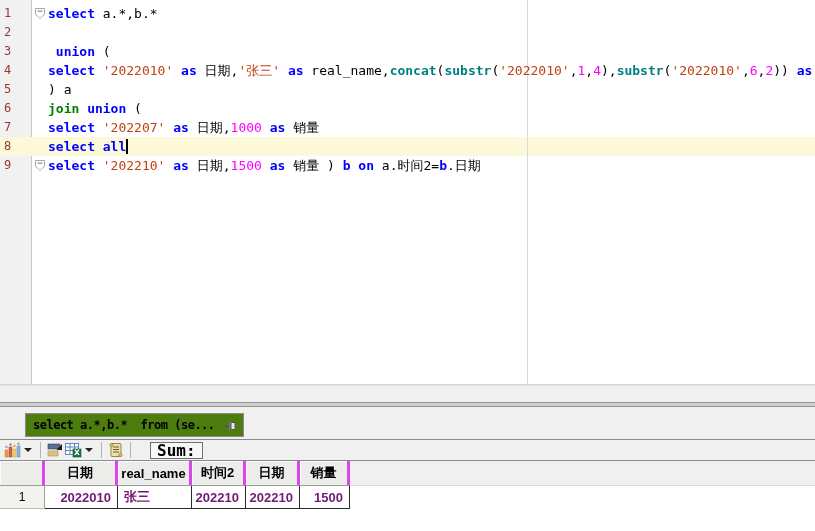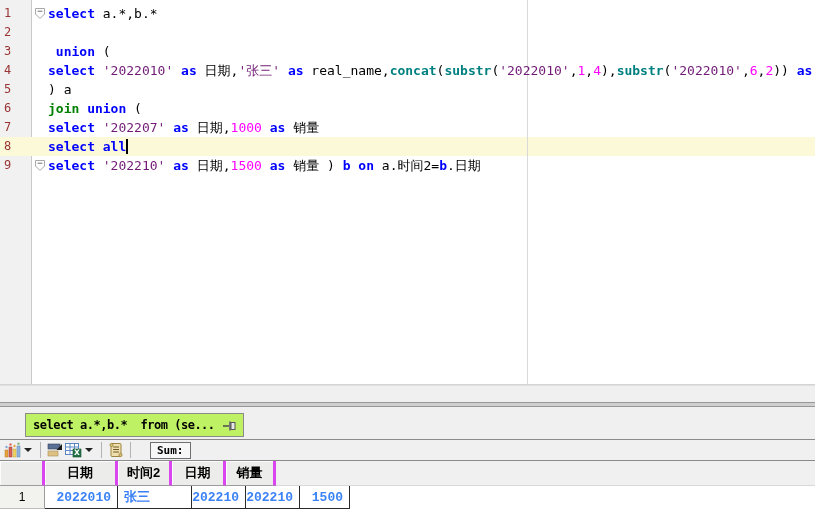--- a/index.html
+++ b/index.html
@@ -14,60 +14,60 @@
   .code-lines { position:relative; padding-top:4px; }
   .code-line { display:flex; height:19px; line-height:19px; font-size:13px; white-space:pre; }
   .code-line.current { background:#fbf9d7; }
   .gutter { width:32px; flex:none; padding-left:4px; font-size:12px; color:#9a3434; }
   .foldcol { width:16px; flex:none; position:relative; }
   .foldcol svg { position:absolute; left:2px; top:3px; }
   .codetext { flex:1; position:relative; z-index:2; color:#000; }
   .tk-k { color:#0000ff; font-weight:bold; }
   .tk-g { color:#008000; font-weight:bold; }
   .tk-f { color:#008080; font-weight:bold; }
-  .tk-s { color:#701a75; }
+  .tk-s { color:#c2410c; }
   .tk-n { color:#ff00ff; }
   .tk-p { color:#000000; }
   .caret { display:inline-block; width:0; height:15px; border-left:2px solid #000; vertical-align:-3px; }
 
   
   .scroll-strip { height:17px; background:#f0f0f0; border-top:1px solid #e0e0e0; }
   .splitter { height:5px; background:#cfcfcf; border-top:1px solid #979797; border-bottom:1px solid #979797; }
 
   
   .tab-bar { height:33px; background:#f0f0f0; border-bottom:1px solid #8a8a8a; display:flex; align-items:flex-end; }
   .result-tab { margin-left:25px; margin-bottom:2px; height:24px; display:flex; align-items:center; gap:7px;
-                padding:0 7px; background:#bef264; border:1px solid #8a8a8a; }
+                padding:0 7px; background:#4d7c0f; border:1px solid #8a8a8a; }
   .result-tab .tab-label { font-size:12px; font-weight:bold; letter-spacing:-0.5px; white-space:pre; color:#000; }
 
   
   .results-toolbar { height:21px; background:#f0f0f0; border-bottom:1px solid #8a8a8a;
                      display:flex; align-items:center; padding-left:3px; }
   .tb-icon { width:18px; height:16px; display:flex; align-items:center; justify-content:center; }
   .tb-caret { width:10px; height:16px; display:flex; align-items:center; justify-content:center; margin:0 2px; }
   .tb-caret i { width:0; height:0; border-left:4px solid transparent; border-right:4px solid transparent; border-top:4px solid #222; }
   .tb-sep { width:1px; height:16px; background:#b3b3b3; margin:0 5px; }
   .record-info { margin-left:8px; font-size:11.5px; font-weight:bold; white-space:pre; color:#000; }
   .sum-box { margin-left:14px; border:1px solid #6f6f6f; background:#f7f7f7; padding:0 6px;
-             height:17px; line-height:15px; font-size:11px; font-weight:bold; color:#000; }
+             height:17px; line-height:15px; font-size:16px; font-weight:bold; color:#000; }
 
   
   .grid { font-family:"Liberation Sans","DejaVu Sans",sans-serif; }
   .grid-header { display:flex; height:25px; }
   .gh-cell { background:#ececea; border-right:3px solid #d946ef; border-bottom:1px solid #9c9c9c;
              box-shadow:inset 1px 1px 0 rgba(255,255,255,.85);
              display:flex; align-items:center; justify-content:center;
              font-size:13px; font-weight:bold; color:#000; }
   .gh-rownum { width:45px; flex:none; }
   .gh-fill { flex:1; background:#f0f0f0; border-bottom:1px solid #d9d9d9; }
   .grid-row { display:flex; height:23px; }
   .gd-rownum { width:45px; flex:none; background:#f2f2ee; border-right:1px solid #9c9c9c; border-bottom:1px solid #bdbdbd;
                display:flex; align-items:center; justify-content:center; font-size:12px; color:#000; }
   .gd-cell { background:#fff; border-right:1px solid #2a2a2a; border-bottom:1px solid #2a2a2a;
-             display:flex; align-items:center; font-size:13px; font-weight:bold; color:#3b82f6; padding:0 6px;font-family:Liberation Mono, monospace; }
+             display:flex; align-items:center; font-size:13px; font-weight:bold; color:#701a75; padding:0 6px; }
   .gd-fill { flex:1; background:#fff; }
   .bottom-fill { background:#fff; height:21px; }
 </style>
 </head>
 <body>
 
 <div class="screen">
 
   <div class="editor-pane">
     <div class="gutter-bg"></div>
@@ -159,20 +159,21 @@
     </span>
     <span class="tb-sep"></span>
     <span class="sum-box">Sum:</span>
   </div>
 
   <div class="grid">
     <div class="grid-header">
       <div class="gh-cell gh-rownum"></div>
 
       <div class="gh-cell" style="width: 73px; flex: 0 0 auto;">日期</div>
+        <div class="gh-cell" style="width: 74px; flex: 0 0 auto;">real_name</div>
         <div class="gh-cell" style="width: 54px; flex: 0 0 auto;">时间2</div>
         <div class="gh-cell" style="width: 54px; flex: 0 0 auto;">日期</div>
         <div class="gh-cell" style="width: 50px; flex: 0 0 auto;">销量</div>
         <div class="gh-fill"></div>
     </div>
 
   <div class="grid-row">
         <div class="gd-rownum">1</div>
         <div class="gd-cell" style="width: 73px; flex: 0 0 auto; justify-content: flex-end;">2022010</div>
         <div class="gd-cell" style="width: 74px; flex: 0 0 auto; justify-content: flex-start;">张三</div>

